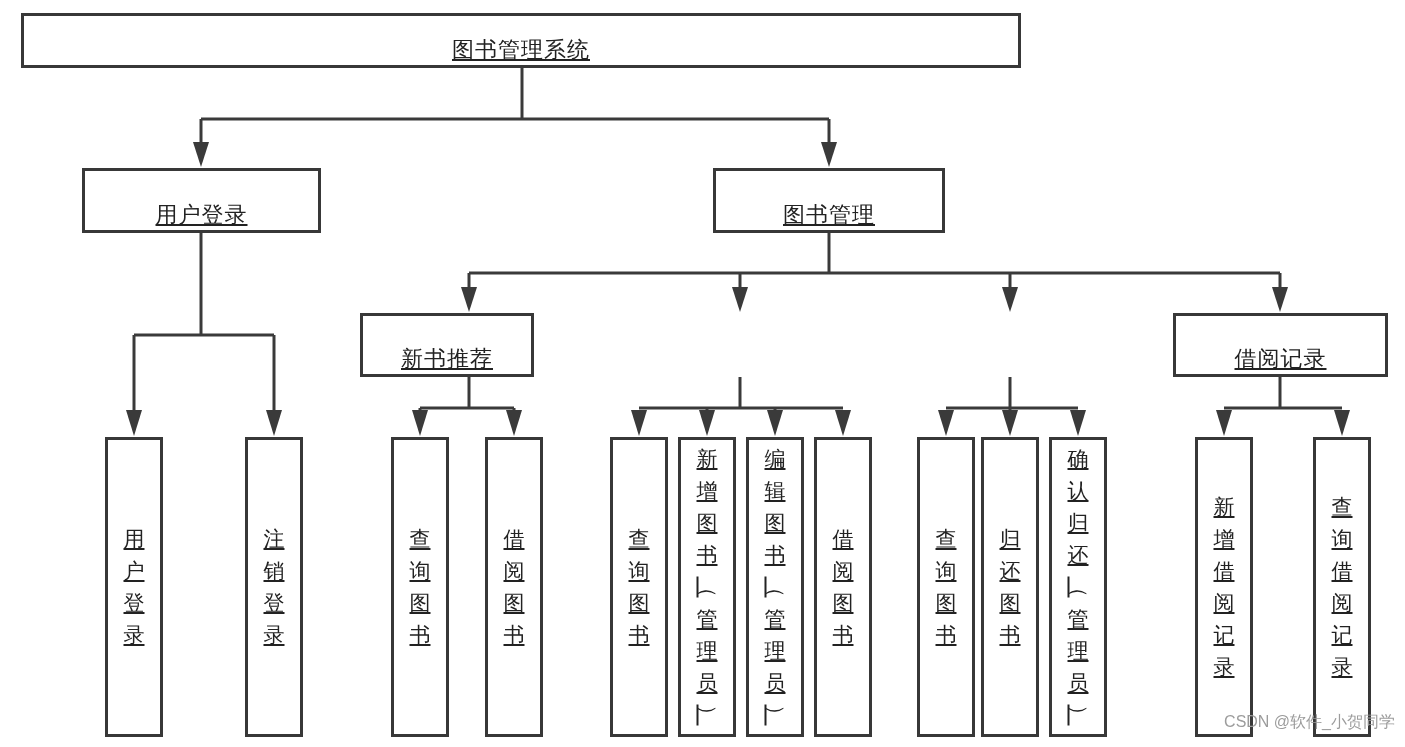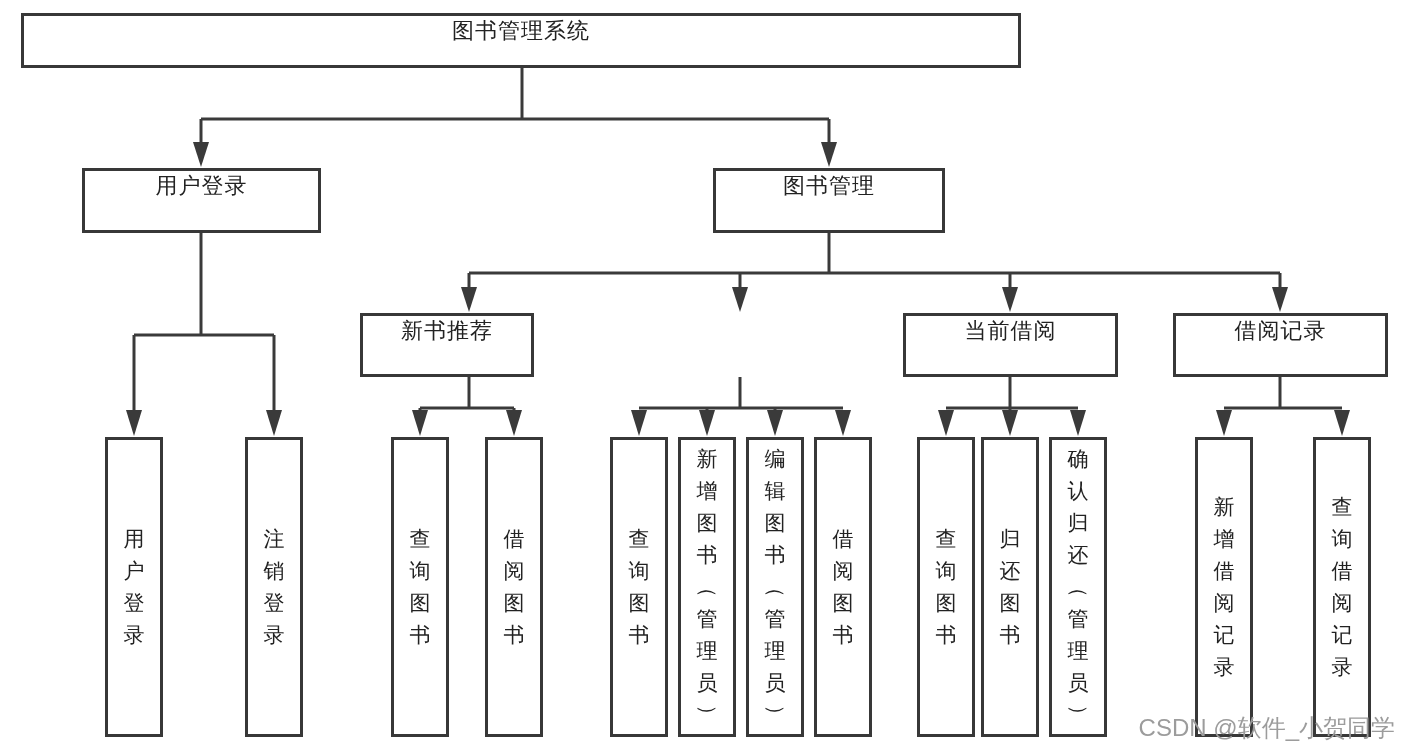--- a/index.html
+++ b/index.html
@@ -19,22 +19,23 @@
   }
   .connectors{position:absolute;left:0;top:0;z-index:1;}
   .connectors .lines{stroke:var(--line);stroke-width:3;fill:none;}
   .connectors .arrows{fill:var(--line);stroke:none;}
   .box{
     position:absolute;
     box-sizing:border-box;
     border:3px solid var(--box-border);
     background:var(--background);
     z-index:2;
-    display:flex;align-items:flex-start;justify-content:center;
+    display:flex;align-items:flex-end;justify-content:center;
     color:var(--text);
+    text-decoration:underline;
   }
   .hlabel{
     font-size:22px;
     letter-spacing:1px;
     white-space:nowrap;
   }
   .vtext{
     display:flex;
     flex-direction:column;
     align-items:center;
@@ -44,21 +45,21 @@
     line-height:32px;
     color:var(--text);
   }
   .vtext span{display:block;height:32px;}
   .vtext span.rot{transform:rotate(90deg);}
   .watermark{
     position:absolute;
     right:10px;
     top:712px;
     z-index:3;
-    font-size:24px;
+    font-size:16px;
     color:var(--watermark);
     white-space:nowrap;
   }
 </style>
 </head>
 <body>
 
 <div class="stage">
 
   <svg class="connectors" width="1405" height="747" viewBox="0 0 1405 747">
@@ -131,23 +132,20 @@
   <div class="box" style="left:713px;top:168px;width:232px;height:65px;">
     <span class="hlabel">图书管理</span>
   </div>
   <div class="box" style="left:82px;top:168px;width:239px;height:65px;">
     <span class="hlabel">用户登录</span>
   </div>
 
   <div class="box" style="left:360px;top:313px;width:174px;height:64px;">
     <span class="hlabel">新书推荐</span>
   </div>
-  <div class="box" style="left:903px;top:313px;width:215px;height:64px;">
-    <span class="hlabel">当前借阅</span>
-  </div>
   <div class="box" style="left:1173px;top:313px;width:215px;height:64px;">
     <span class="hlabel">借阅记录</span>
   </div>
 
   <div class="box" style="left:105px;top:437px;width:58px;height:300px;">
     <span class="vtext">
         <span>用</span>
         <span>户</span>
         <span>登</span>
         <span>录</span>

